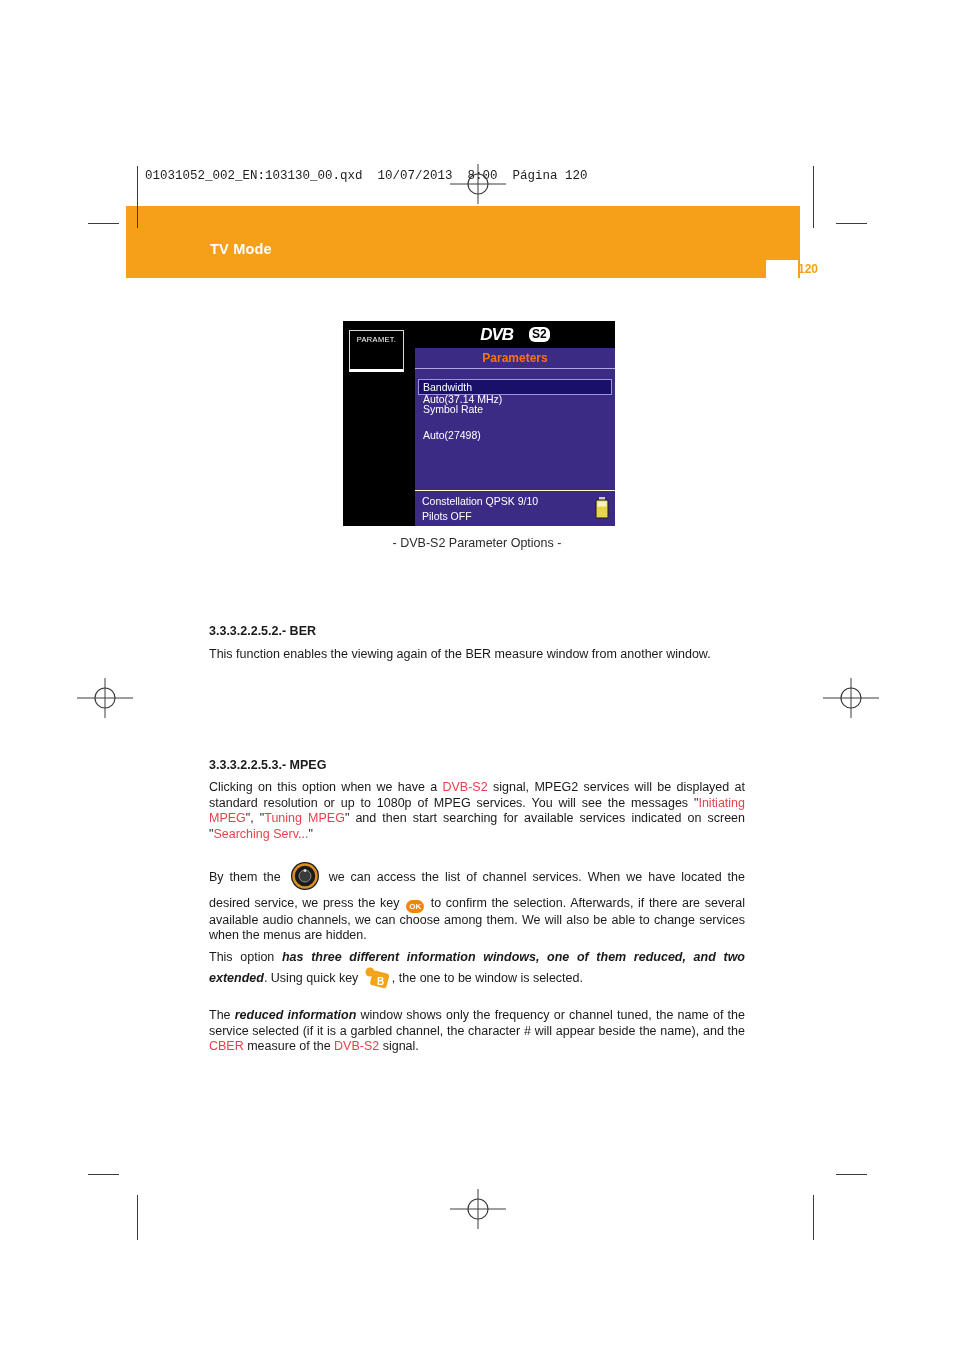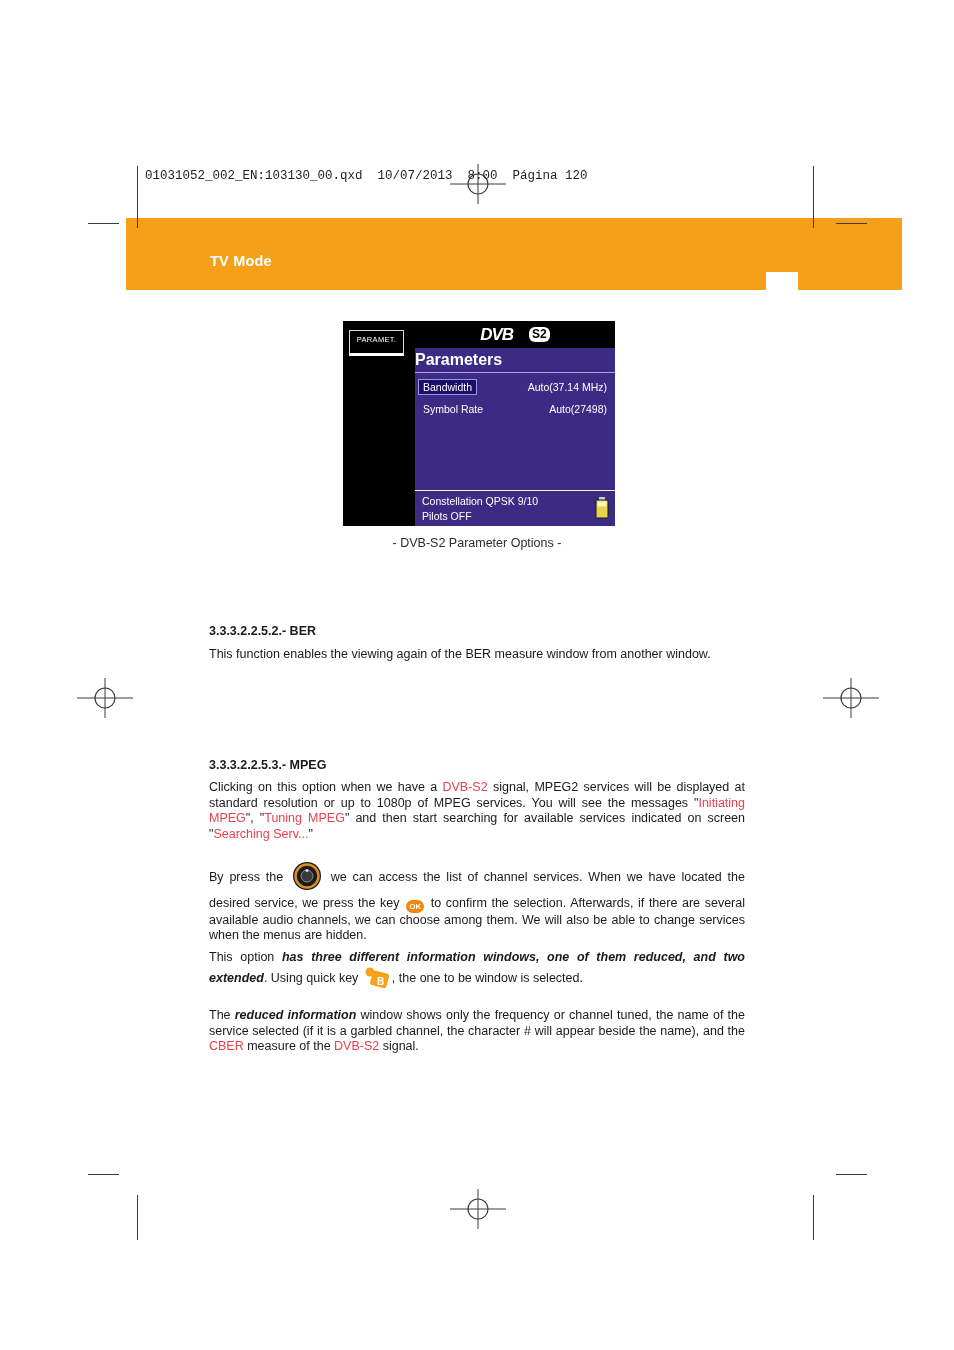--- a/index.html
+++ b/index.html
@@ -9,41 +9,41 @@
 
   
   .cropline { position:absolute; background:#3c3c3c; z-index:5; }
   .regmark  { position:absolute; z-index:5; }
 
   .doc-header { position:absolute; left:145px; top:146px; z-index:6;
                 font-family:"Liberation Mono","DejaVu Sans Mono",monospace;
                 font-size:12.5px; white-space:pre; color:#1f1f1f; }
 
   
-  .band { position:absolute; left:126px; top:195px; width:776px; height:72px; background:#f6a01a; }
+  .band { position:absolute; left:126px; top:183px; width:674px; height:72px; background:#f6a01a; }
   .band-title { position:absolute; left:84px; top:35px; color:#ffffff; font-weight:bold;
                 font-size:14.5px; letter-spacing:0.2px; }
   .pagenum { position:absolute; left:640px; top:54px; width:28px; height:18px; background:#ffffff;
              color:#f6a01a; font-weight:bold; font-size:12px; text-align:center; line-height:18px;padding-left:32px; }
 
   
   .screen { position:absolute; left:343px; top:298px; width:272px; height:205px; background:#000; }
   .side   { position:absolute; left:0; top:0; width:72px; height:100%; background:#000; }
   .paramtab { position:absolute; left:6px; top:9px; width:55px; border:1px solid #d8d8d8;
               border-bottom:3px solid #ffffff; color:#ffffff; font-size:7.5px; letter-spacing:0.3px;
-              text-align:center; padding:4px 0 9px; }
+              text-align:center; padding:4px 0 25px; }
   .main { position:absolute; left:72px; top:0; width:200px; height:100%; background:#3b2b85; }
   .logobar { height:27px; background:#000; display:flex; align-items:center; justify-content:center; gap:16px; }
   .dvb { color:#fff; font-weight:bold; font-style:italic; font-size:17px; letter-spacing:-1px; }
   .s2  { background:#fff; color:#000; font-weight:bold; font-size:12px; padding:0 3px;
          border-radius:6px; line-height:15px; }
-  .stitle { color:#ffffff; font-weight:bold; font-size:16px; text-align:left; padding-top:3px; }
+  .stitle { color:#f97316; font-weight:bold; font-size:12px; text-align:center; padding-top:3px; }
   .sdivider { border-bottom:1px solid #b0a6e0; margin-top:3px; }
   .srow { position:absolute; left:8px; right:8px; display:flex; justify-content:space-between;
-          color:#ffffff; font-size:10.5px; }
+          color:#ffffff; font-size:10.5px;flex-direction:column; }
   .row1 { top:60px; } .row2 { top:82px;gap:14px; }
   .slabel.selected { background:#191069; box-shadow:0 0 0 1px #9f93dd; padding:1px 4px; margin:-1px -4px; }
   .sfooter { position:absolute; left:0; right:0; bottom:0; border-top:1px solid #fef9c3;
              padding:3px 7px; color:#ffffff; font-size:10.5px; line-height:14.5px; }
   .battery { position:absolute; right:6px; bottom:4px; }
 
   .caption { position:absolute; left:0; top:513px; width:954px; text-align:center;
              font-size:12.5px; color:#2b2b2b; }
 
   
@@ -143,21 +143,21 @@
 
   <div class="caption">- DVB-S2 Parameter Options -</div>
 
   <div class="h3" style="top:601px;">3.3.3.2.2.5.2.- BER</div>
   <div class="para" style="top:624px;">This function enables the viewing again of the BER measure window from another window.</div>
 
   <div class="h3" style="top:735px;">3.3.3.2.2.5.3.- MPEG</div>
 
   <div class="para" style="top:757px;"><span>Clicking on this option when we have a </span><span class="red">DVB-S2</span><span> signal, MPEG2 services will be displayed at standard resolution or up to 1080p of MPEG services. You will see the messages "</span><span class="red">Initiating MPEG</span><span>", "</span><span class="red">Tuning MPEG</span><span>" and then start searching for available services indicated on screen "</span><span class="red">Searching Serv...</span><span>"</span></div>
 
-  <div class="para" style="top:838px;"><span>By press the </span><span class="knob"><svg width="30" height="30" viewBox="0 0 30 30">
+  <div class="para" style="top:838px;"><span>By them the </span><span class="knob"><svg width="30" height="30" viewBox="0 0 30 30">
           <circle cx="15" cy="15" r="14" fill="#1a1a1a"></circle>
           <circle cx="15" cy="15" r="11.5" fill="none" stroke="#d98f25" stroke-width="2.5"></circle>
           <circle cx="15" cy="15" r="6" fill="#3a3a3a" stroke="#8a8a8a" stroke-width="1"></circle>
           <circle cx="15" cy="9.5" r="1.5" fill="#dddddd"></circle>
         </svg></span><span> we can access the list of channel services. When we have located the desired service, we press the key </span><span class="okkey"><span>OK</span></span><span> to confirm the selection. Afterwards, if there are several available audio channels, we can choose among them. We will also be able to change services when the menus are hidden.</span></div>
 
   <div class="para" style="top:927px;"><span>This option </span><span class="bi">has three different information windows, one of them reduced, and two extended</span><span>. Using quick key </span><span class="bkey"><svg width="26" height="24" viewBox="0 0 26 24">
           <circle cx="6" cy="6" r="4.5" fill="#f5a31a"></circle>
           <g transform="rotate(14 16 14)">
             <rect x="7" y="6" width="17" height="15" rx="3" fill="#f5a31a"></rect>

